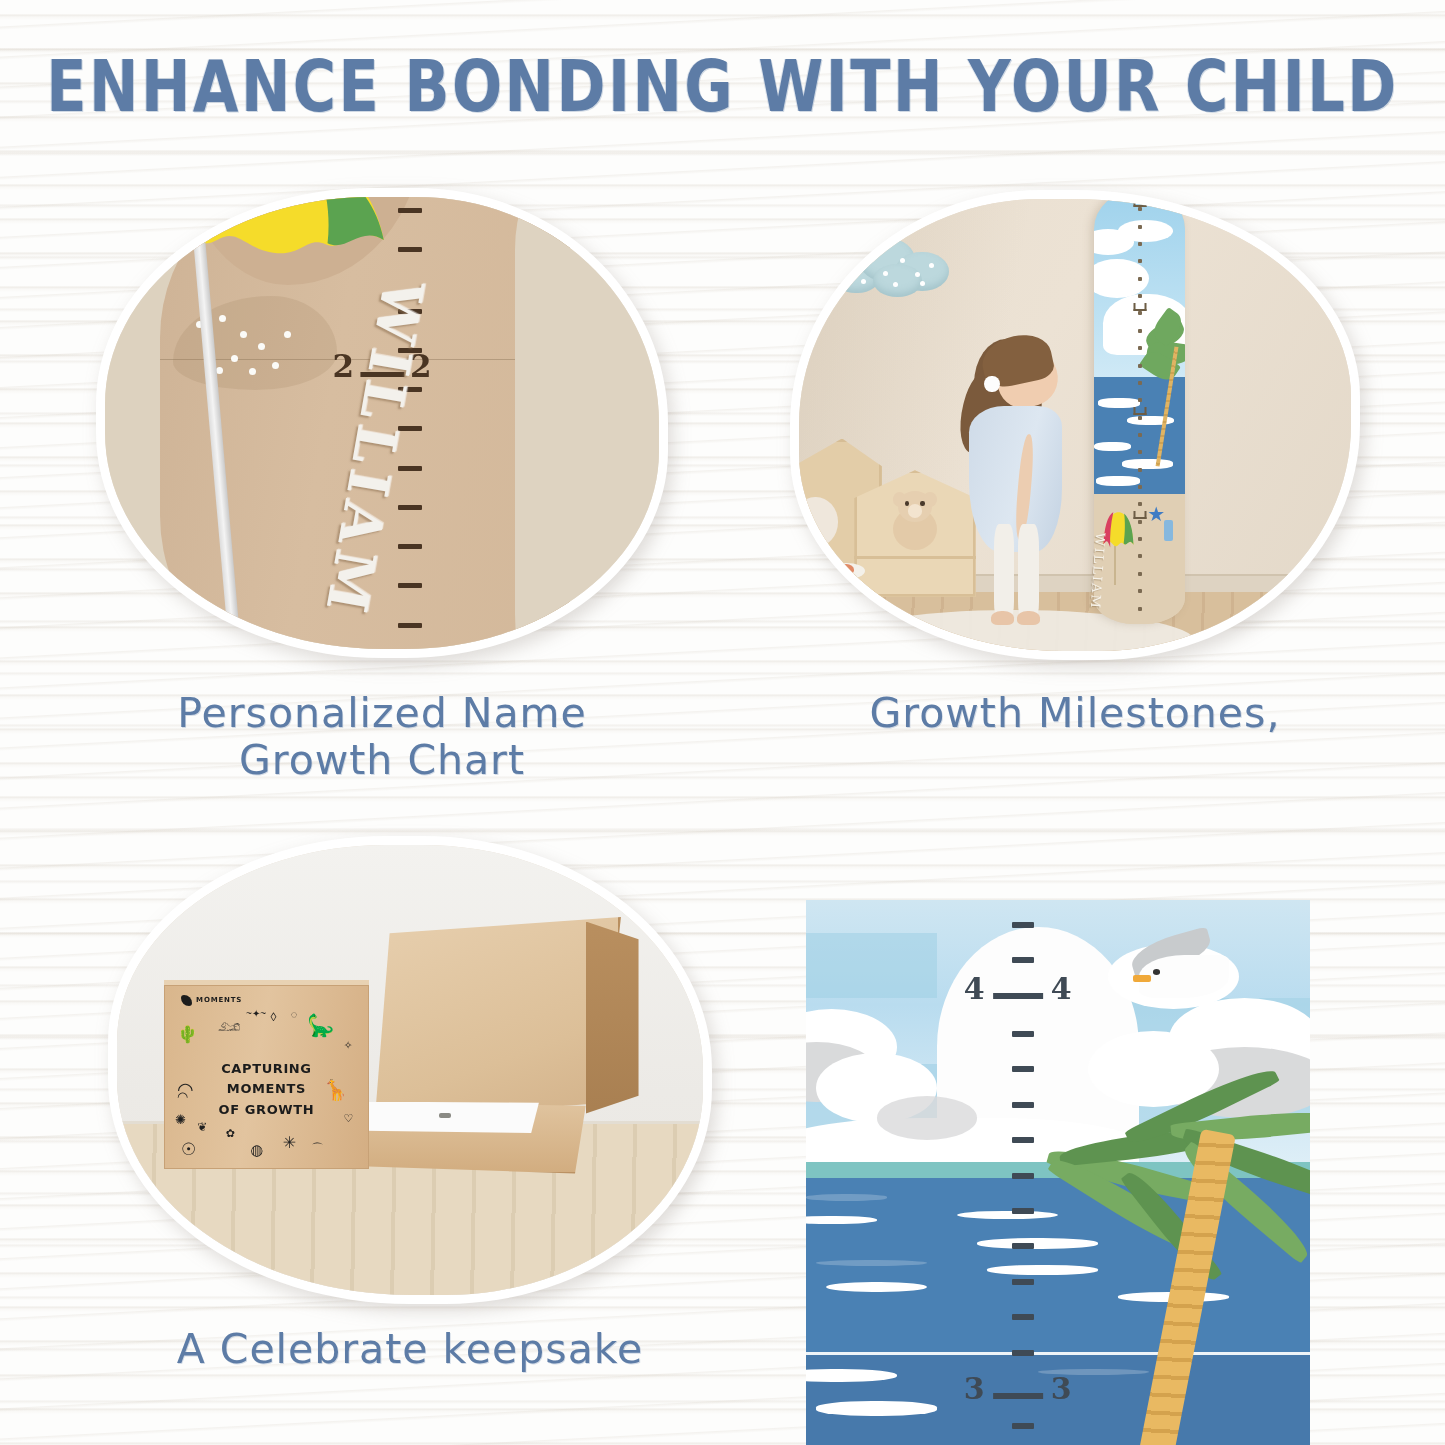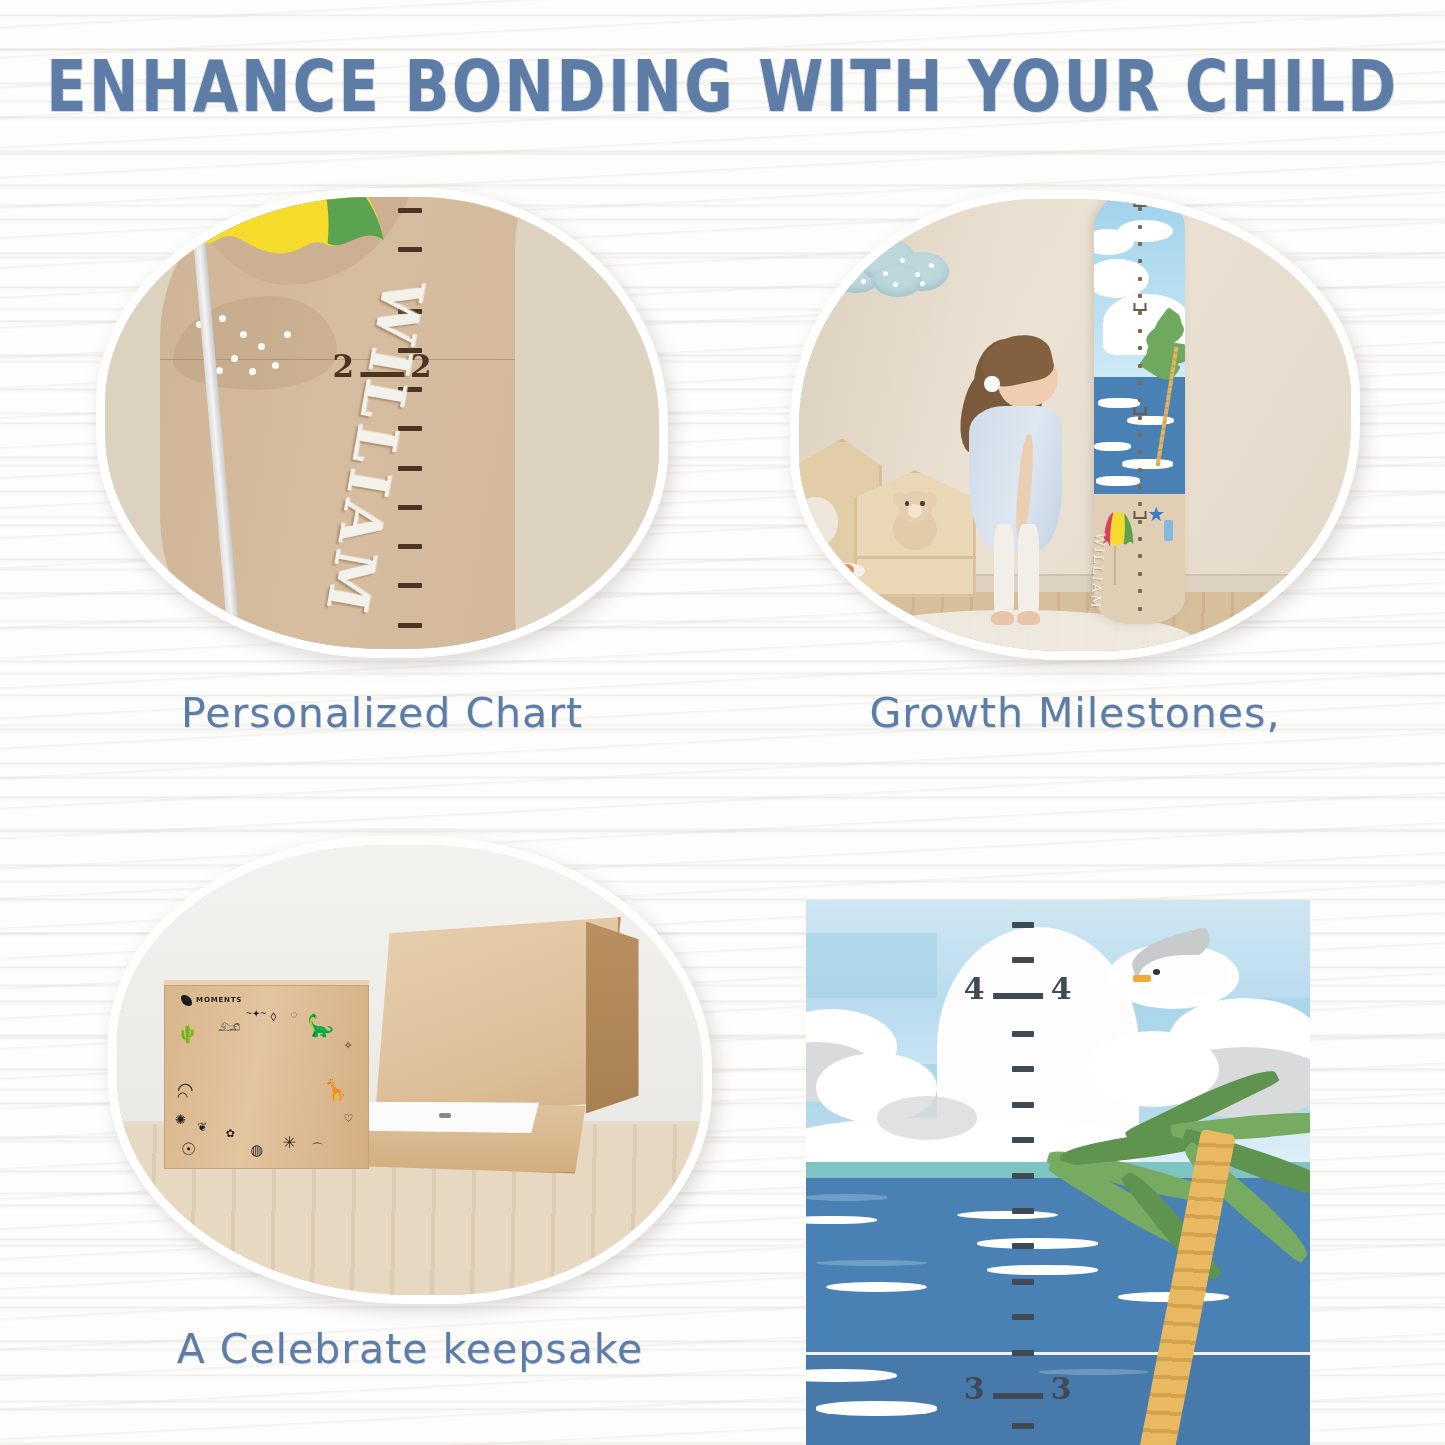--- a/index.html
+++ b/index.html
@@ -477,21 +477,22 @@
         <span>2</span>
         <span class="bar"></span>
         <span>2</span>
       </div>
       <div id="p1-name">WILLIAM</div>
     </div>
   </div>
 </div>
 
 <div class="caption" style="left:96px; top:690px; width:572px;">
-  <div>Personalized Chart</div>
+  <div>Personalized Name</div>
+  <div>Growth Chart</div>
 </div>
 
 <div id="p2-wrap" class="blob-wrap">
   <div class="blob s2">
     <div class="blob-inner">
       <div id="p2-wall"></div>
       <div id="p2-wall-shade"></div>
       <div id="p2-baseboard"></div>
       <div id="p2-floor"></div>
       <div id="p2-rug"></div>
@@ -656,20 +657,25 @@
         <span class="doodle" style="left:16%;top:74%;font-size:12px;">❦</span>
         <span class="doodle" style="left:78%;top:52%;font-size:20px;">🦒</span>
         <span class="doodle" style="left:8%;top:85%;font-size:17px;">☉</span>
         <span class="doodle" style="left:42%;top:86%;font-size:15px;">◍</span>
         <span class="doodle" style="left:58%;top:82%;font-size:16px;">✳</span>
         <span class="doodle" style="left:72%;top:86%;font-size:13px;">⌒</span>
         <span class="doodle" style="left:30%;top:78%;font-size:11px;">✿</span>
         <span class="doodle" style="left:88%;top:70%;font-size:11px;">♡</span>
         <span class="doodle" style="left:88%;top:30%;font-size:11px;">✧</span>
 
+        <div id="p3-boxtext">
+          <div>CAPTURING</div>
+          <div>MOMENTS</div>
+          <div>OF GROWTH</div>
+        </div>
       </div>
     </div>
   </div>
 </div>
 
 <div class="caption" style="left:108px; top:1326px; width:604px;">
   <div>A Celebrate keepsake</div>
 </div>
 
 <div id="p4">

